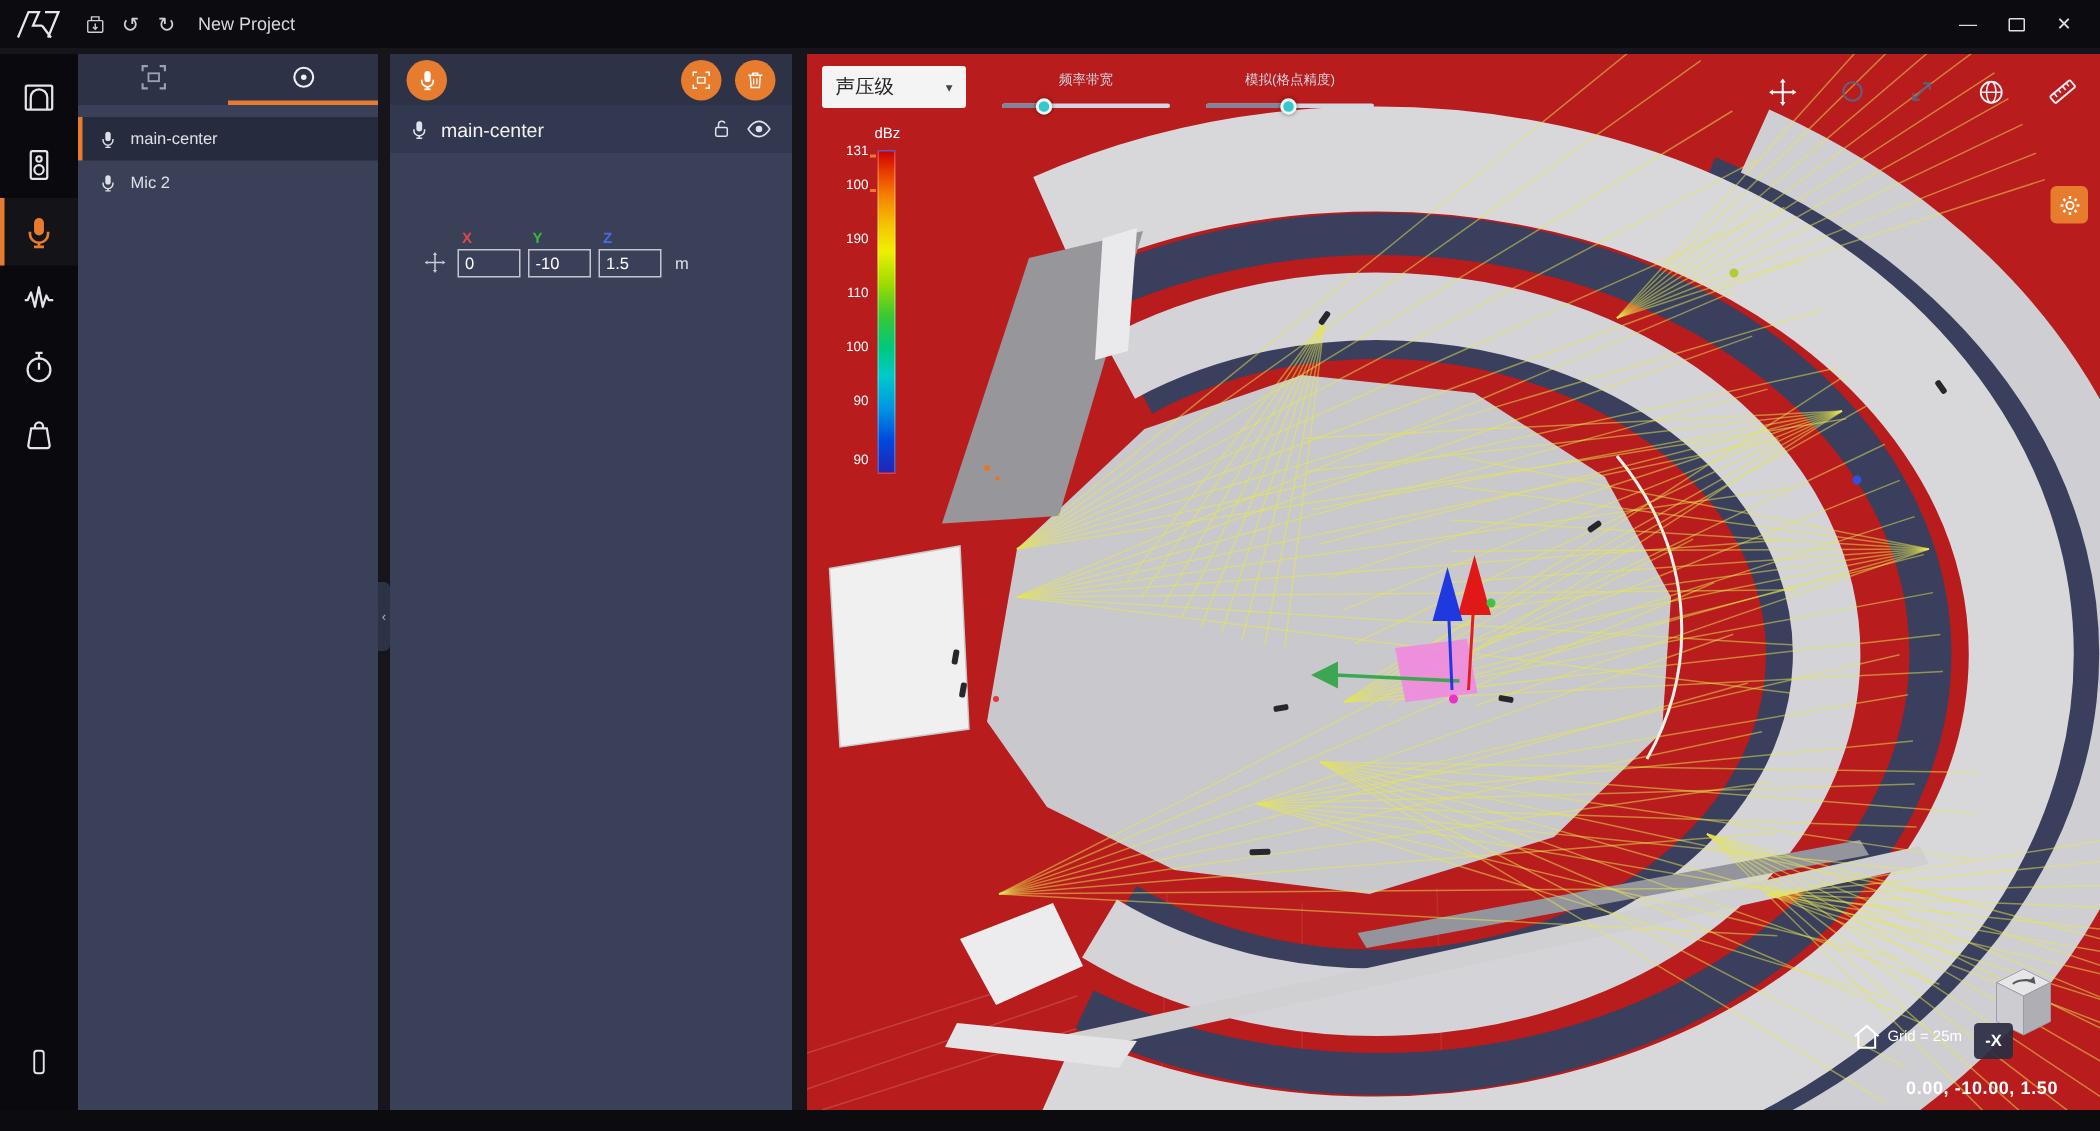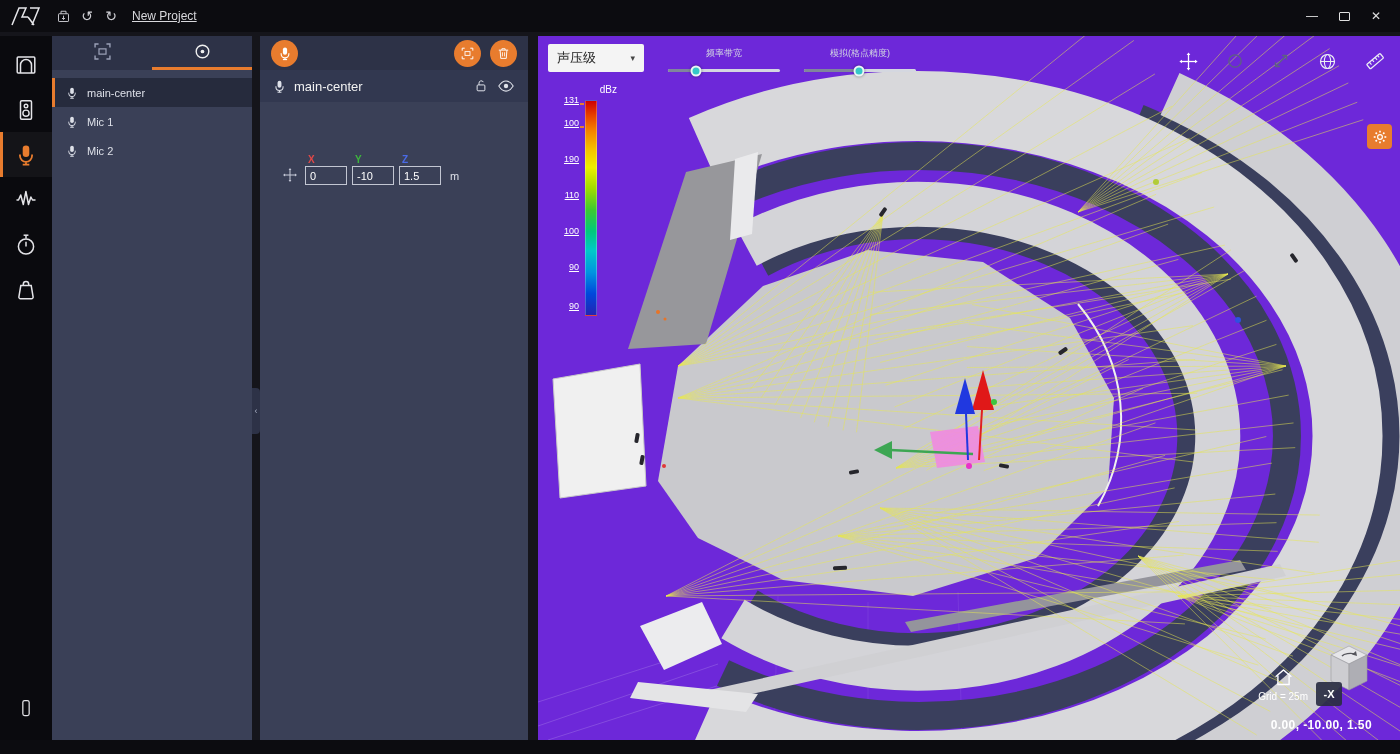--- a/index.html
+++ b/index.html
@@ -3,21 +3,21 @@
 <meta charset="utf-8">
 <style>
 *{margin:0;padding:0;box-sizing:border-box;}
 html,body{width:1400px;height:754px;overflow:hidden;background:#101014;}
 body{font-family:"Liberation Sans","DejaVu Sans",sans-serif;}
 .app{width:1400px;height:754px;display:flex;flex-direction:column;background:#15151b;}
 
 .titlebar{height:32px;background:#0c0c10;display:flex;align-items:center;position:relative;flex:none;}
 .tb-logo{width:52px;height:32px;display:flex;align-items:center;justify-content:center;}
 .tb-btn{color:#cfcfd4;width:22px;height:22px;display:flex;align-items:center;justify-content:center;margin-right:2px;font-size:14px;}
-.tb-project{color:#d8d8dc;font-size:12px;margin-left:8px;text-decoration:underline;}
+.tb-project{color:#d8d8dc;font-size:12px;margin-left:8px;}
 .tb-center{position:absolute;left:50%;top:0;transform:translateX(-50%);height:32px;display:flex;align-items:center;gap:8px;}
 .tb-title{color:#f2f2f2;font-size:15px;font-weight:bold;letter-spacing:5px;}
 .tb-right{margin-left:auto;display:flex;align-items:center;gap:12px;padding-right:14px;}
 .win-btn{width:20px;height:20px;display:flex;align-items:center;justify-content:center;color:#e0e0e0;font-size:12px;}
 .win-max-box{width:11px;height:9px;border:1.5px solid #e0e0e0;border-radius:1px;display:block;}
 
 .main{flex:1;display:flex;padding-top:4px;min-height:0;}
 .statusbar{height:14px;background:#0c0c10;flex:none;}
 
 .sidebar{width:52px;background:#0a0a0e;display:flex;flex-direction:column;padding-top:6px;flex:none;}
@@ -42,46 +42,46 @@
 .hdr-spacer{flex:1;}
 .hdr-icon{color:#dfe2ea;display:flex;}
 .coords-row{display:flex;align-items:flex-end;gap:5px;padding:52px 0 0 22px;}
 .coord-move{color:#c8ccda;margin-right:2px;margin-bottom:2px;display:flex;}
 .coord-field{display:flex;flex-direction:column;gap:1px;}
 .coord-label{font-size:10px;font-weight:bold;padding-left:3px;}
 .lx{color:#e04848;}.ly{color:#3db63d;}.lz{color:#4a6ae6;}
 .coord-input{width:42px;height:19px;background:#3a4057;border:1px solid #c2c6d2;color:#fff;font-size:11px;padding:0 4px;font-family:inherit;}
 .coord-unit{color:#dde0e8;font-size:11px;margin-left:4px;margin-bottom:3px;}
 
-.viewport{flex:1;background:#6d28d9;position:relative;overflow:hidden;}
+.viewport{flex:1;background:#b91c1c;position:relative;overflow:hidden;}
 .scene{position:absolute;inset:0;width:100%;height:100%;}
 .vp-toolbar{position:absolute;top:8px;left:10px;right:14px;display:flex;align-items:flex-start;gap:24px;}
 .mode-select{width:96px;height:28px;background:#f4f4f4;color:#222;font-size:13px;display:flex;align-items:center;justify-content:space-between;padding:0 9px;border-radius:2px;flex:none;}
 .mode-caret{font-size:9px;color:#444;}
 .slider-group{display:flex;flex-direction:column;gap:9px;padding-top:3px;width:112px;flex:none;}
 .slider-label{font-size:9px;color:#d2d6e2;white-space:nowrap;text-align:center;}
 .slider-track{position:relative;height:3px;background:#d4d7e0;border-radius:2px;}
 .slider-fill{position:absolute;left:0;top:0;height:3px;background:#80859c;border-radius:2px;}
 .slider-handle{position:absolute;top:50%;width:11px;height:11px;border-radius:50%;background:#35c8c8;border:2px solid #eaf6f6;transform:translate(-50%,-50%);box-shadow:0 0 3px rgba(0,0,0,.45);}
 .vp-tools{margin-left:auto;display:flex;gap:26px;align-items:center;padding-top:6px;}
 .vp-tool{display:flex;}
 .tool-dim{color:#5d6280;}
 .tool-bright{color:#eceef4;}
 .tool-active{color:#ffffff;}
 .gear-btn{position:absolute;right:8px;top:88px;width:25px;height:25px;background:#e87c2e;border-radius:4px;color:#fff;display:flex;align-items:center;justify-content:center;border:none;}
 
 .legend{position:absolute;left:17px;top:48px;width:62px;}
-.legend-unit{color:#fff;font-size:10px;margin-left:28px;margin-bottom:5px;text-align:right;}
+.legend-unit{color:#fff;font-size:10px;margin-left:28px;margin-bottom:5px;}
 .legend-body{position:relative;height:216px;}
 .legend-bar{position:absolute;left:30px;top:0;width:12px;height:216px;border:1px solid rgba(255,255,255,.25);
 background:linear-gradient(180deg,#cf0000 0%,#e84300 7%,#f58300 14%,#f5c400 23%,#eef000 31%,#9fdc00 41%,#3cc832 51%,#00c87d 61%,#00c9c9 70%,#0095e0 80%,#0048dc 90%,#2424b4 100%);}
-.legend-tick{position:absolute;left:0;width:24px;text-align:right;color:#fff;font-size:9px;text-decoration:underline;}
+.legend-tick{position:absolute;left:0;width:24px;text-align:right;color:#fff;font-size:9px;}
 .legend-dash{position:absolute;left:25px;width:4px;height:2px;background:#e87c2e;}
 
-.home-group{position:absolute;right:92px;bottom:38px;display:flex;flex-direction:column;align-items:center;gap:3px;color:#fff;}
+.home-group{position:absolute;right:92px;bottom:38px;display:flex;align-items:center;gap:3px;color:#fff;}
 .grid-label{font-size:10px;color:#fff;}
 .nav-cube{position:absolute;right:26px;bottom:46px;width:50px;height:52px;}
 .cube-face-btn{position:absolute;right:58px;bottom:34px;width:26px;height:24px;background:rgba(42,46,66,.92);border-radius:3px;color:#fff;font-size:11px;font-weight:bold;display:flex;align-items:center;justify-content:center;}
 .coords-readout{position:absolute;right:28px;bottom:8px;color:#fff;font-size:12px;font-weight:bold;letter-spacing:.4px;}
 </style>
 </head>
 <body>
 
 <svg width="0" height="0" style="position:absolute" aria-hidden="true">
 <defs>
@@ -295,26 +295,20 @@
         <li class="mic-item selected">
             <svg width="12" height="14" viewBox="0 0 16 16">
               <use href="#i-mic"></use>
             </svg>
             <span>main-center</span>
           </li>
         <li class="mic-item">
             <svg width="12" height="14" viewBox="0 0 16 16">
               <use href="#i-mic"></use>
             </svg>
-            <span>Mic 1</span>
-          </li>
-        <li class="mic-item">
-            <svg width="12" height="14" viewBox="0 0 16 16">
-              <use href="#i-mic"></use>
-            </svg>
             <span>Mic 2</span>
           </li>
       </ul>
       <div class="collapse-handle">
           <span>‹</span>
         </div>
     </section>
 
     <section class="props-panel">
       <div class="props-toolbar">

